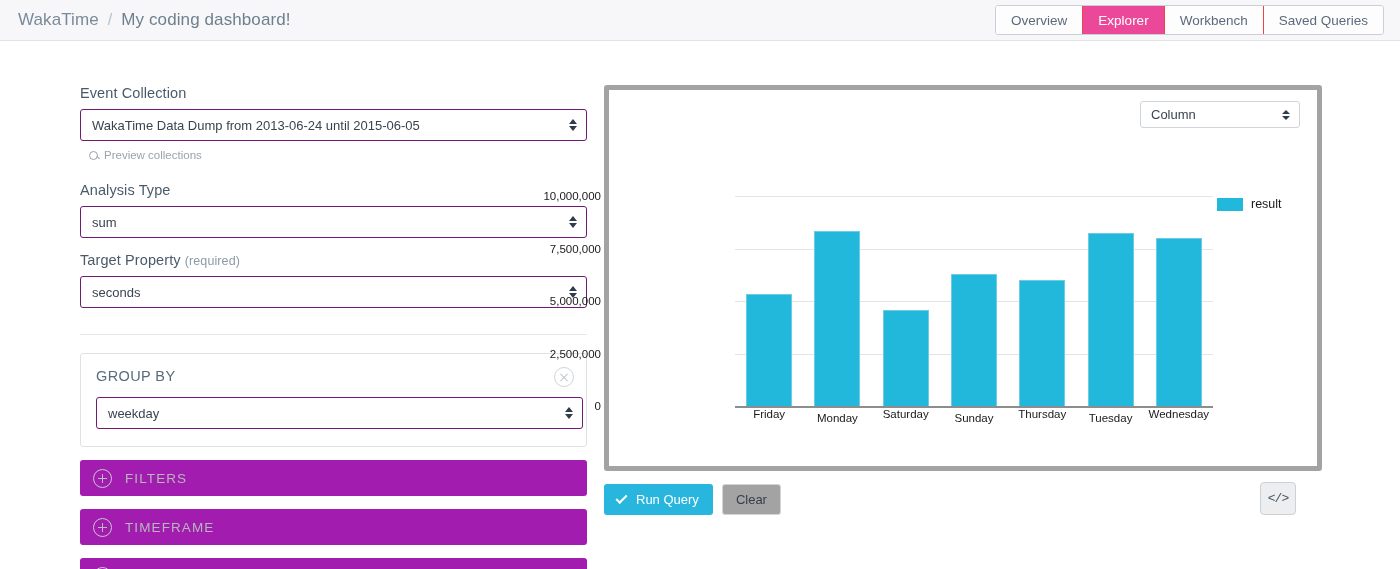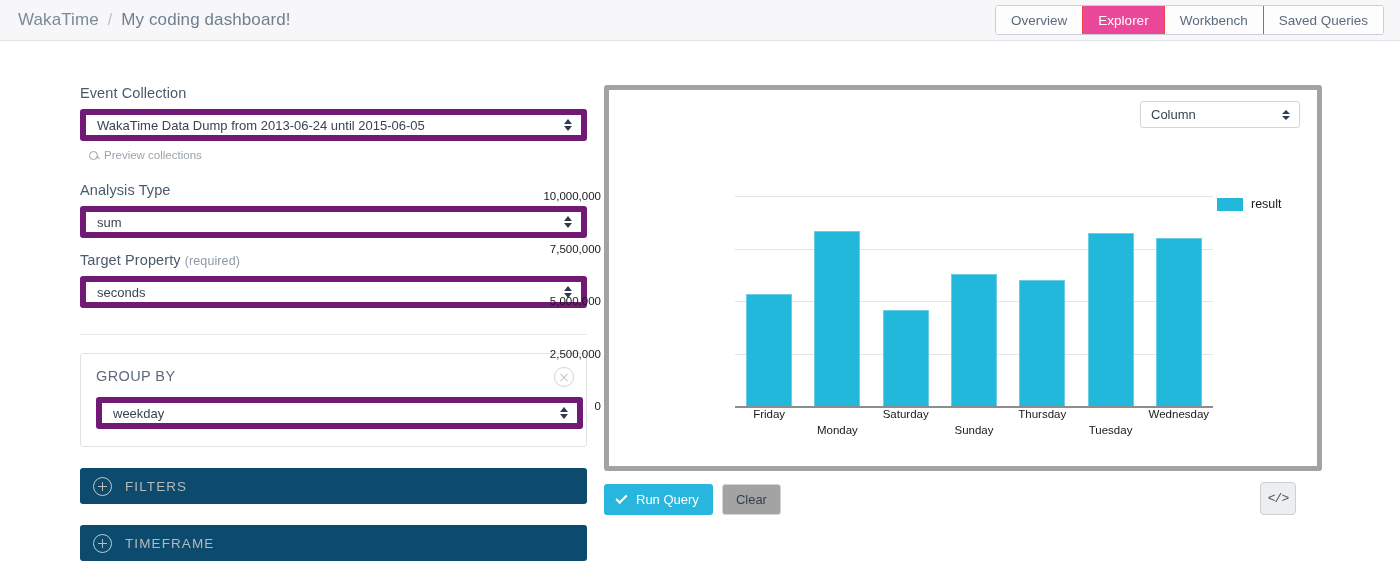--- a/index.html
+++ b/index.html
@@ -73,21 +73,21 @@
   }
   .field-label .req {
     font-size: 12.5px;
     color: #8d9aa7;
   }
   .select-box {
     position: relative;
     width: 507px;
     height: 32px;
     background: #fff;
-    border: 6px solid #701a75;
+    border: 1px solid #701a75;
     border-radius: 3px;
     display: flex;
     align-items: center;
     padding: 0 26px 0 11px;
     font-size: 13px;
     color: #394452;
     cursor: pointer;
   }
   .select-box.small { width: 487px; }
   .spin {
@@ -169,26 +169,26 @@
     left: 4px; top: 8.5px;
     width: 10px; height: 1px;
     background: #c2c7cc;
   }
   .close-circle::before { transform: rotate(45deg); }
   .close-circle::after { transform: rotate(-45deg); }
 
   .accordion {
     width: 507px;
     height: 36px;
-    background: #0c4a6e;
+    background: #a21caf;
     border-radius: 3px;
     display: flex;
     align-items: center;
     padding-left: 13px;
-    margin-top: 21px;
+    margin-top: 13px;
     cursor: pointer;
   }
   .plus-circle {
     width: 19px; height: 19px;
     border-radius: 50%;
     border: 1px solid #c6c9cc;
     position: relative;
     margin-right: 13px;
     flex: none;
   }
@@ -310,21 +310,21 @@
   }
   .xcell {
     flex: 1;
     text-align: center;
     font-size: 11.5px;
     color: #1a1a1a;
     position: relative;
     white-space: nowrap;
   }
   .xcell span { position: relative; display: inline-block; }
-  .xcell.row2 span { top: 16px; }
+  .xcell.row2 span { top: 4px; }
 
   .actions {
     position: absolute;
     left: 14px; top: 443px;
     display: flex;
     align-items: center;
   }
   .btn-run {
     background: #29b6de;
     color: #fff;

